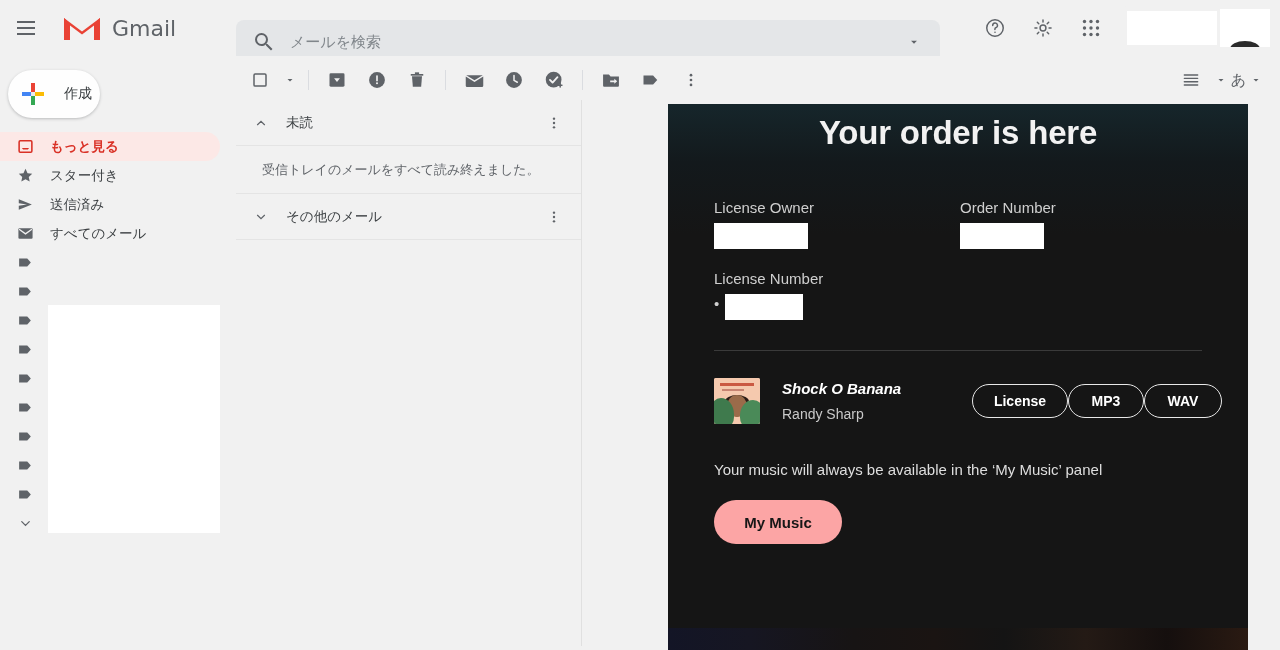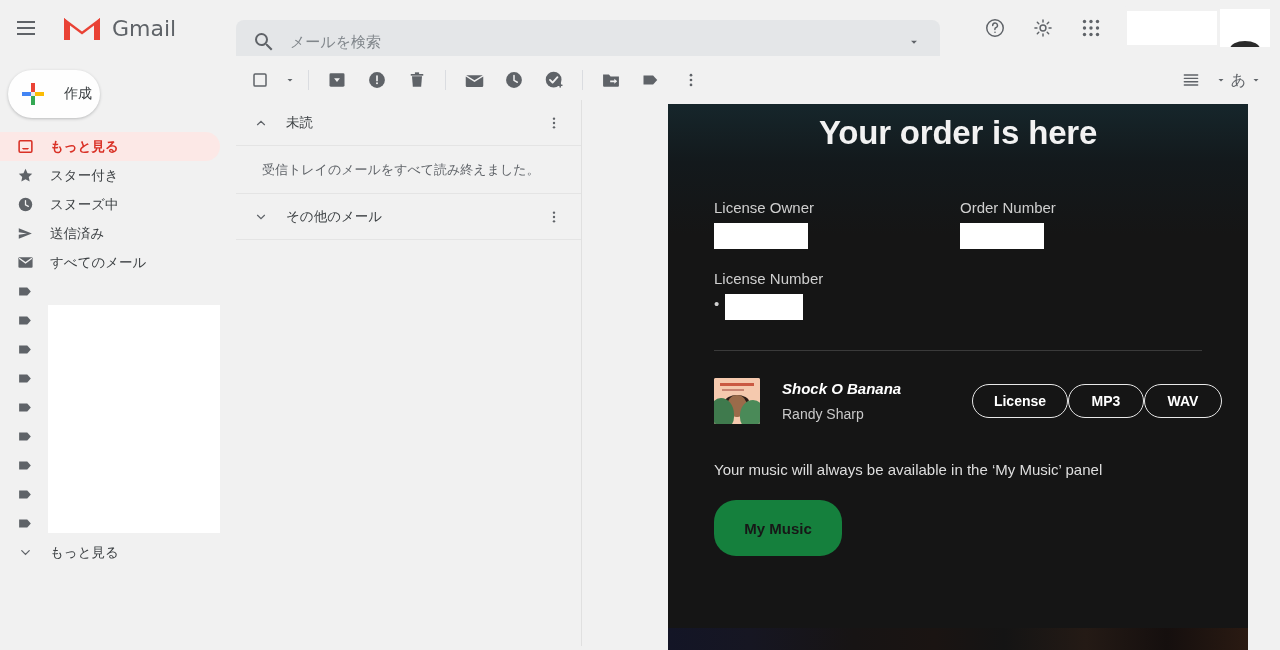--- a/index.html
+++ b/index.html
@@ -226,22 +226,22 @@
     font-family: "Liberation Sans", sans-serif;
   }
   .pill.license { min-width: 96px; }
   .pill.mp3 { min-width: 76px; }
   .pill.wav { min-width: 78px; }
   .footnote {
     position: relative; margin: 37px 0 0 46px; color: #dedede; font-size: 15px;
     font-family: "Liberation Sans", sans-serif;
   }
   .mymusic {
-    position: relative; margin: 22px 0 0 46px; width: 128px; height: 56px;
-    background: #15803d; border-radius: 22px; color: #171717;
+    position: relative; margin: 22px 0 0 46px; width: 128px; height: 44px;
+    background: #fca5a5; border-radius: 22px; color: #171717;
     font-size: 15px; font-weight: bold; display: flex; align-items: center;
     justify-content: center; cursor: pointer;
     font-family: "Liberation Sans", sans-serif;
   }
   .mail-bottomimg {
     position: absolute; left: 0; bottom: 0; width: 100%; height: 22px;
     background: linear-gradient(90deg, #131526 0%, #161622 14%, #171414 32%,
        #1a1412 46%, #141414 58%, #241a15 72%, #150f0e 86%, #2a1a12 100%);
   }
 </style>
@@ -345,29 +345,20 @@
 
       <div class="nav-item">
         <span class="nav-ico">
           <svg width="17" height="17" viewBox="0 0 24 24" fill="#5f6368">
             <path d="M12 2.5l2.9 6.2 6.6.8-4.9 4.5 1.3 6.5L12 17.3 6.1 20.5l1.3-6.5L2.5 9.5l6.6-.8z"></path>
           </svg>
         </span>
         <span class="nav-label">スター付き</span>
       </div>
 
-      <div class="nav-item">
-        <span class="nav-ico">
-          <svg width="17" height="17" viewBox="0 0 24 24" fill="#5f6368">
-            <circle cx="12" cy="12" r="9.5"></circle>
-            <path d="M12 6.5v6l4 2.2" stroke="#f1f1f1" stroke-width="1.8" fill="none" stroke-linecap="round"></path>
-          </svg>
-        </span>
-        <span class="nav-label">スヌーズ中</span>
-      </div>
 
       <div class="nav-item">
         <span class="nav-ico">
           <svg width="17" height="17" viewBox="0 0 24 24" fill="#5f6368">
             <path d="M2.5 4.5L21 12 2.5 19.5 2.5 13.6 14 12 2.5 10.4z"></path>
           </svg>
         </span>
         <span class="nav-label">送信済み</span>
       </div>
 

